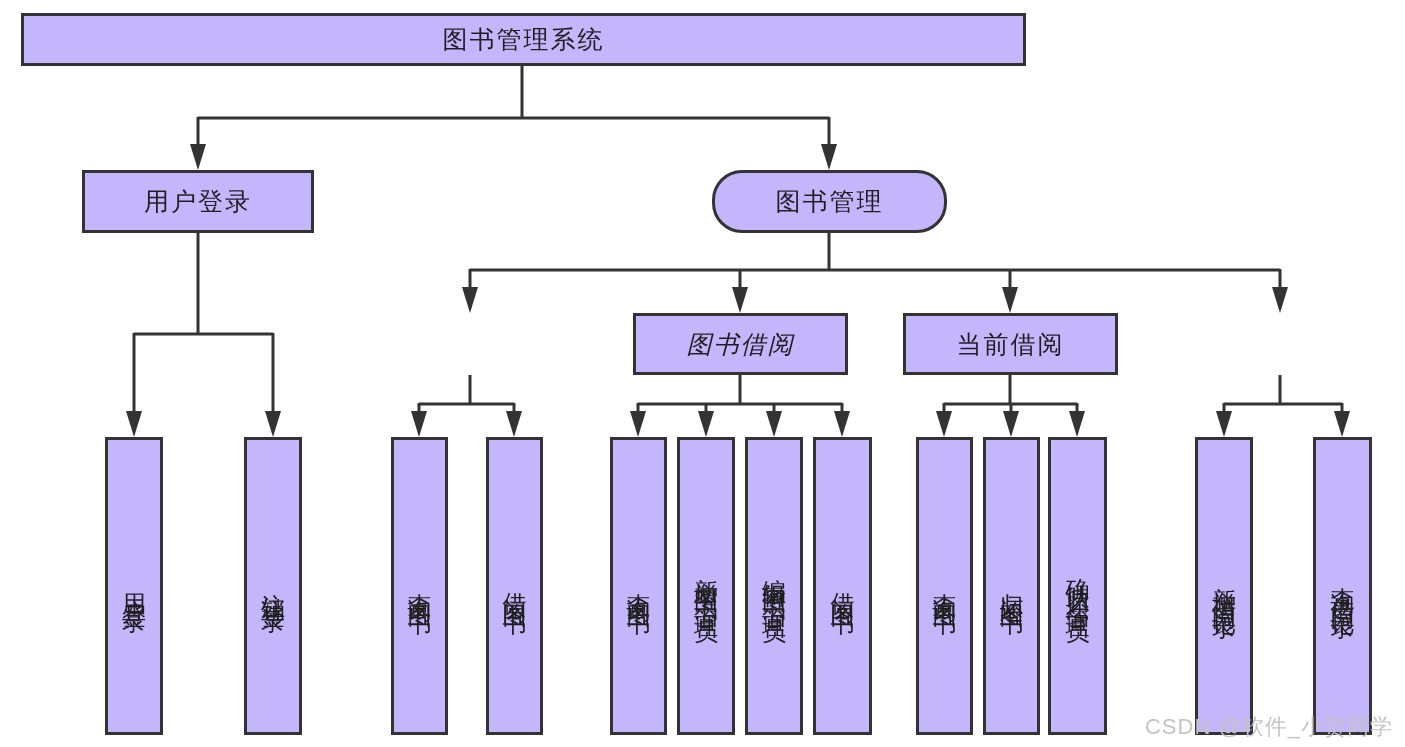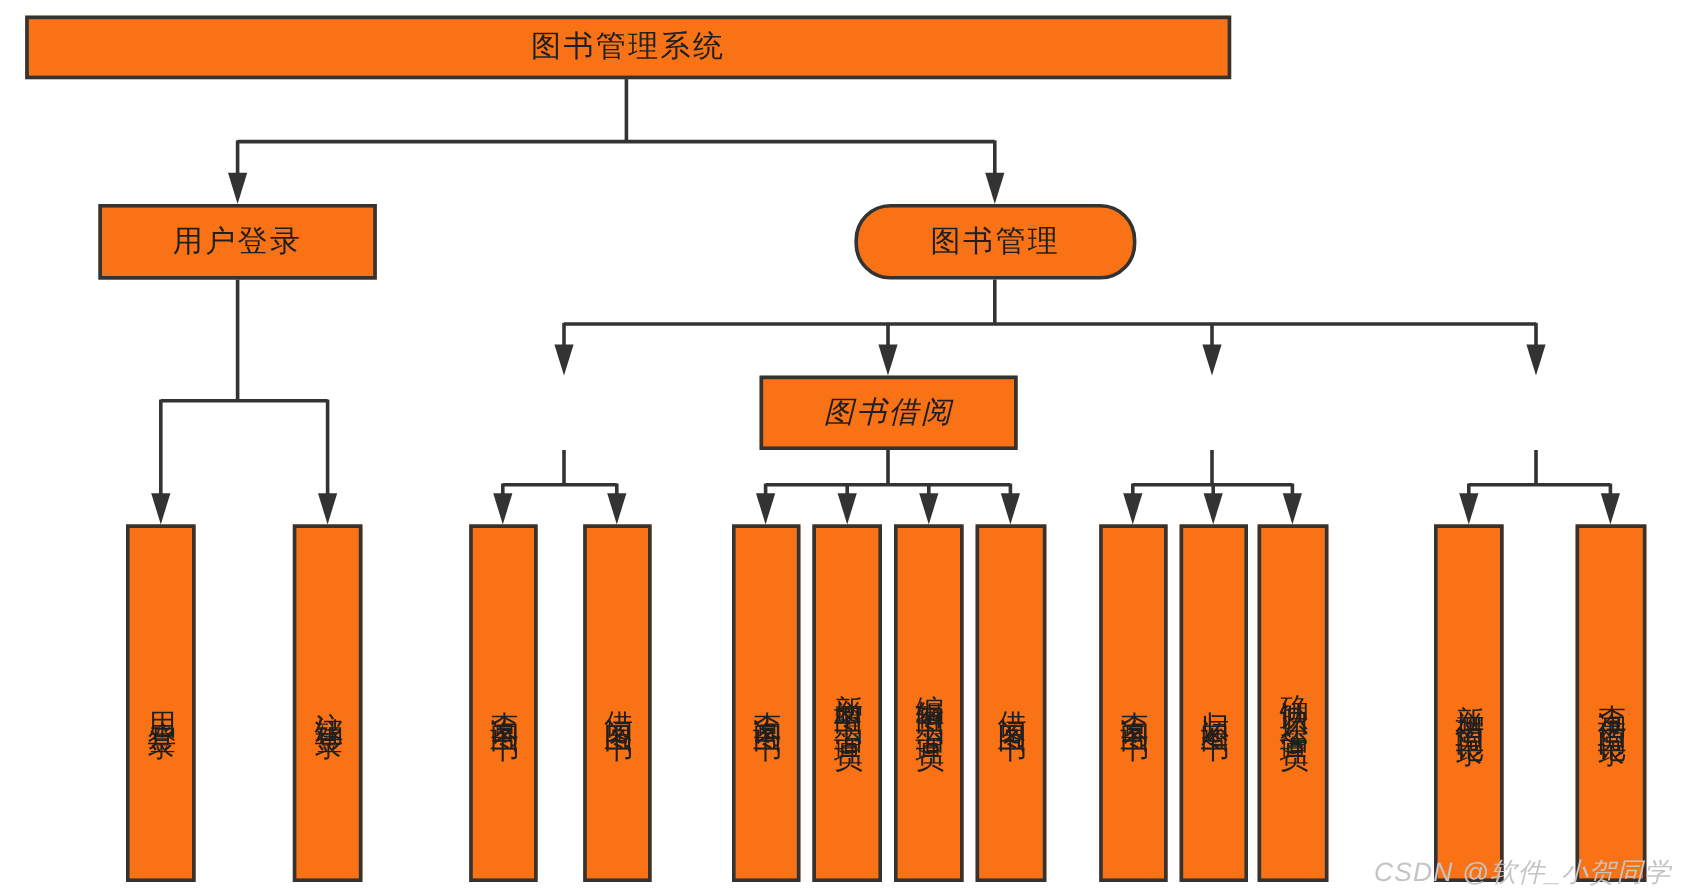--- a/index.html
+++ b/index.html
@@ -31,21 +31,21 @@
     stroke: var(--line);
     stroke-width: 3;
     fill: none;
   }
   .connectors polygon {
     fill: var(--line);
     stroke: none;
   }
   .node {
     position: absolute;
-    background: #f97316;
+    background: #c4b5fd;
     border: 3px solid var(--line);
     display: flex;
     align-items: center;
     justify-content: center;
     color: var(--text);
   }
   .hlabel {
     font-size: 25px;
     letter-spacing: 2px;
     white-space: nowrap;
@@ -60,21 +60,20 @@
     white-space: nowrap;
   }
   .watermark {
     position: absolute;
     right: 12px;
     top: 712px;
     font-size: 22px;
     letter-spacing: 1px;
     color: var(--watermark);
     white-space: nowrap;
-    font-style: italic;
   }
 </style>
 </head>
 <body>
 
 <div class="canvas">
 
   <svg class="connectors" viewBox="0 0 1405 747" xmlns="http://www.w3.org/2000/svg" aria-hidden="true">
 
     <line x1="522" y1="64" x2="522" y2="118"></line>
@@ -144,20 +143,23 @@
   <div class="node" style="left:82px; top:170px; width:232px; height:63px;">
     <span class="hlabel">用户登录</span>
   </div>
   <div class="node" style="left:712px; top:170px; width:235px; height:63px;border-radius:30px;">
     <span class="hlabel">图书管理</span>
   </div>
 
   <div class="node" style="left:633px; top:313px; width:215px; height:62px;font-style:italic;">
     <span class="hlabel">图书借阅</span>
   </div>
+  <div class="node" style="left:903px; top:313px; width:215px; height:62px;">
+    <span class="hlabel">当前借阅</span>
+  </div>
 
   <div class="node leaf" style="left:105px; top:437px; width:58px; height:298px;">
     <span class="vlabel">用户登录</span>
   </div>
   <div class="node leaf" style="left:244px; top:437px; width:58px; height:298px;">
     <span class="vlabel">注销登录</span>
   </div>
 
   <div class="node leaf" style="left:391px; top:437px; width:57px; height:298px;">
     <span class="vlabel">查询图书</span>

